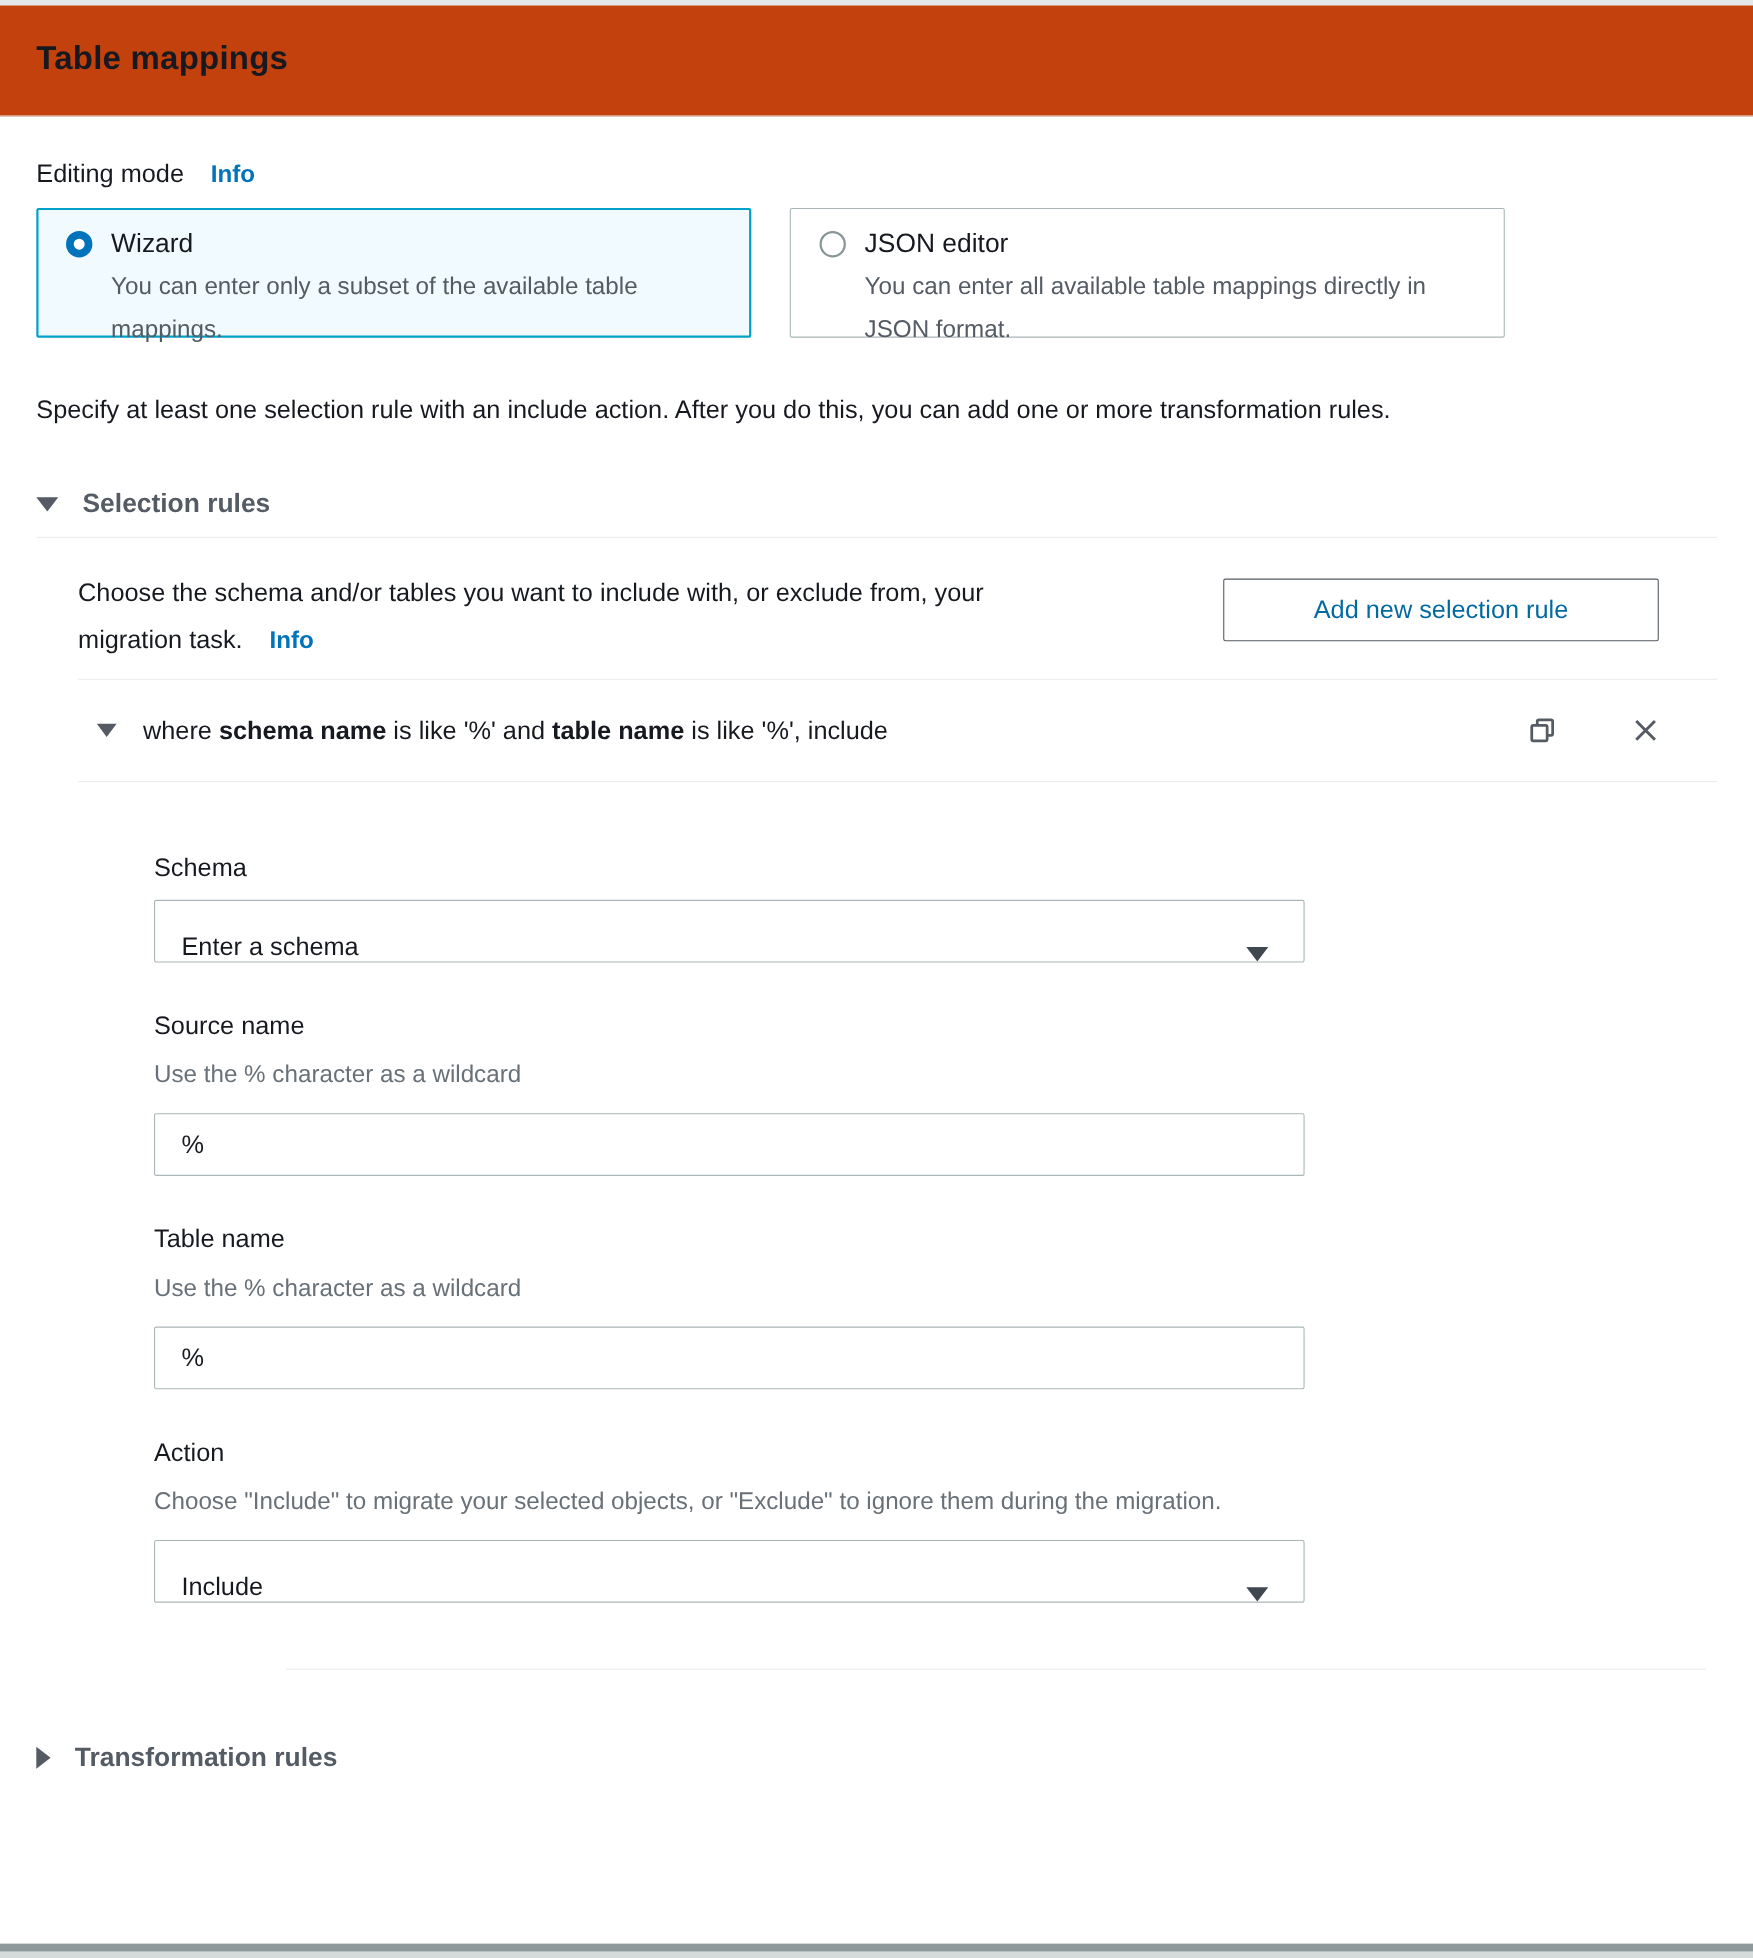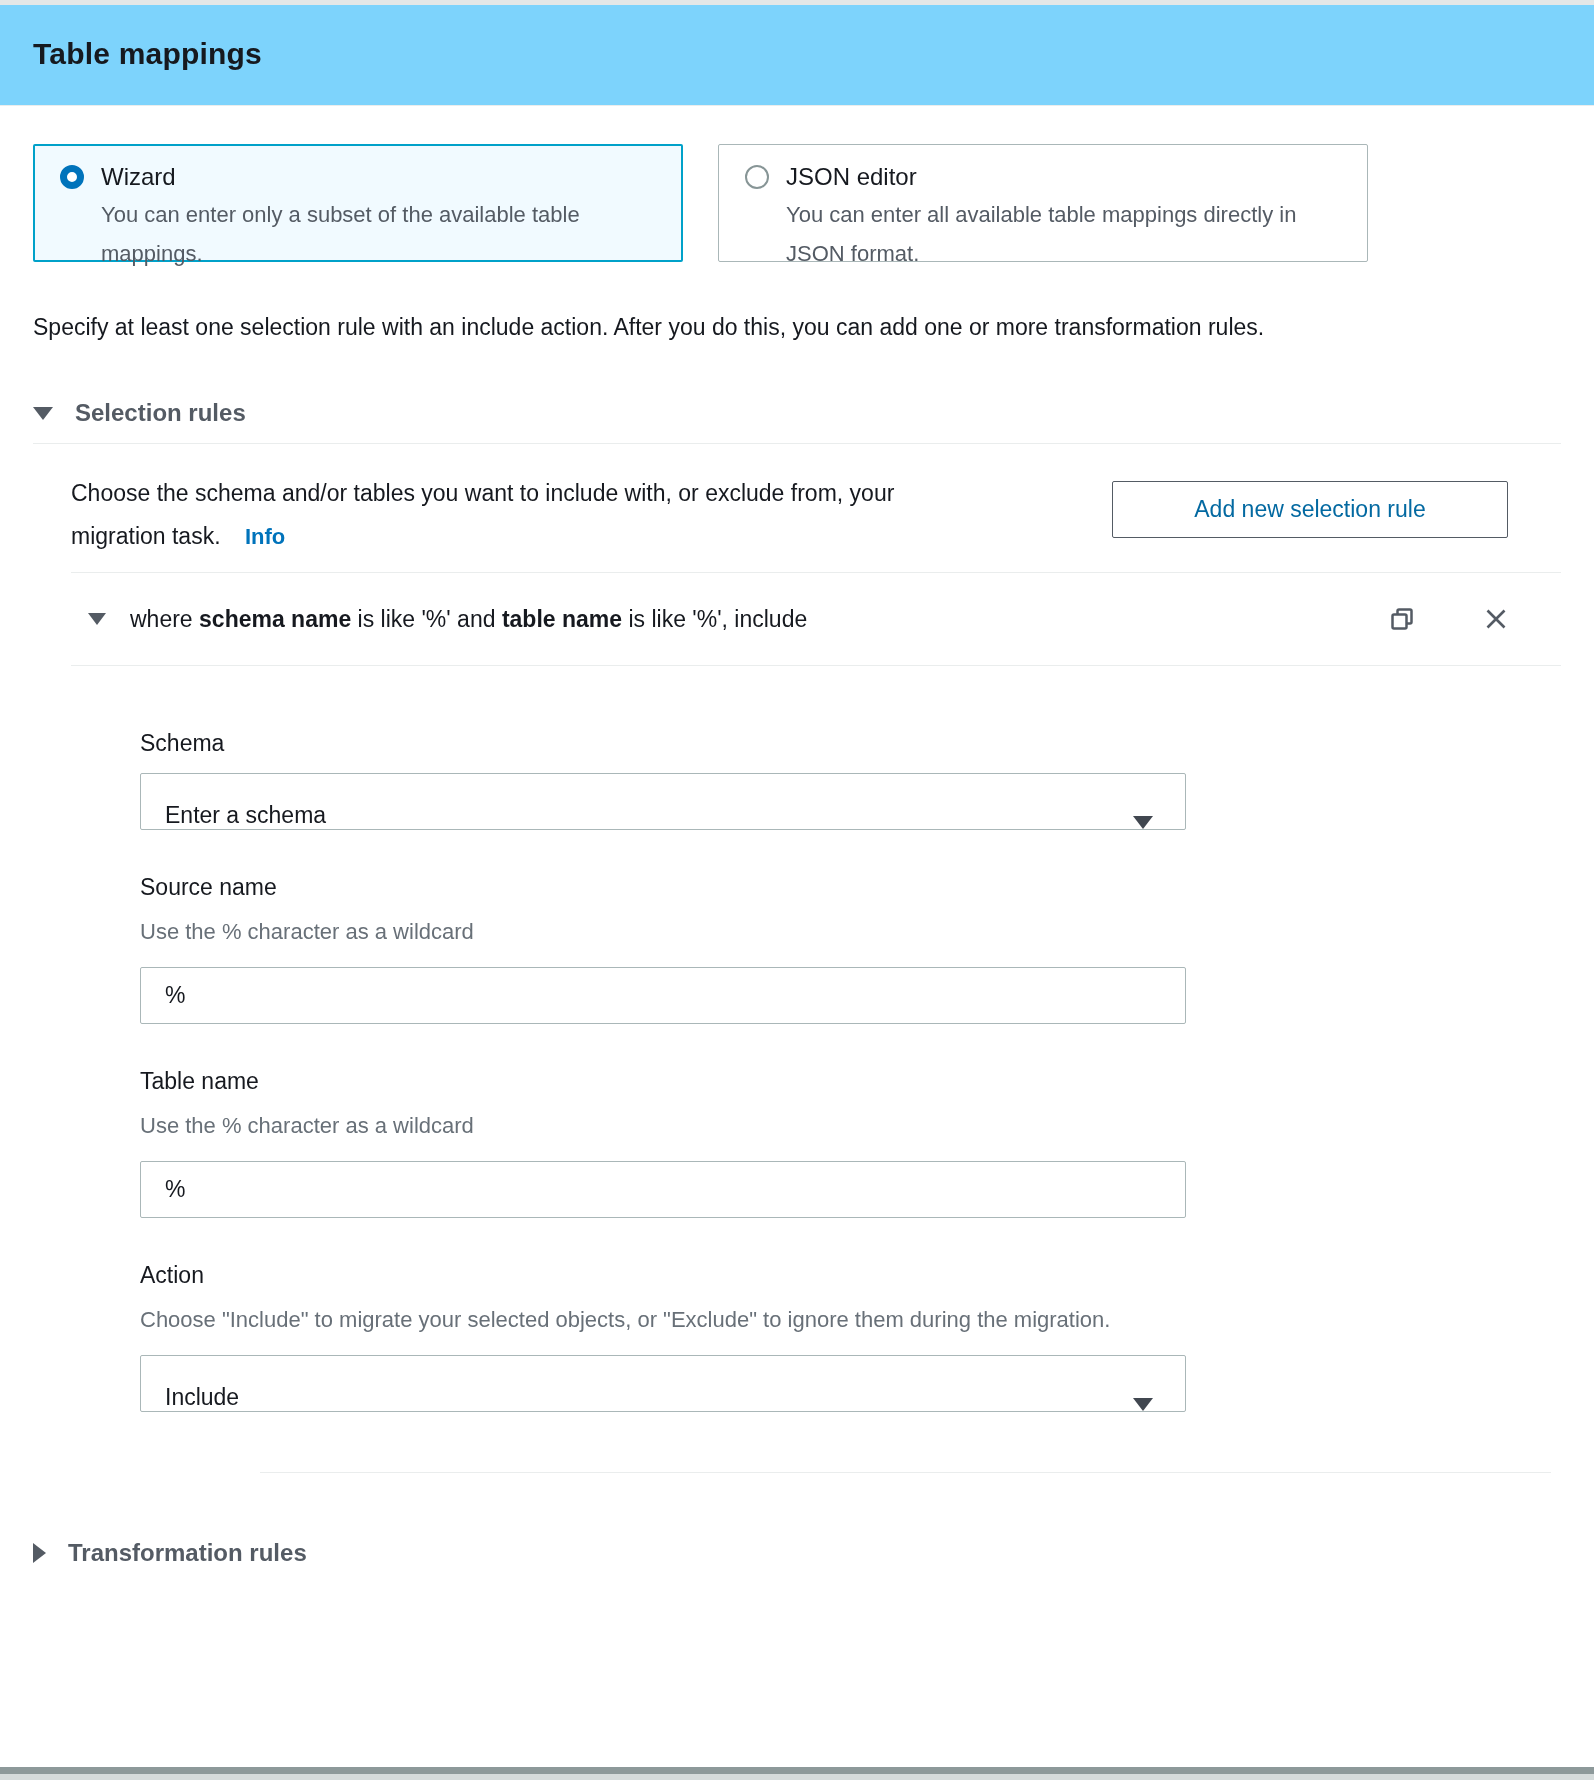--- a/index.html
+++ b/index.html
@@ -7,21 +7,21 @@
   body {
     position: relative;
     height: 1780px;
     overflow: hidden;
     background: #ffffff;
     font-family: "Liberation Sans", "DejaVu Sans", sans-serif;
     color: #16191f;
   }
   .top-strip { height: 5px; background: #e4e7e7; }
   .page-header {
-    background: #7dd3fc;
+    background: #c2410c;
     border-bottom: 1px solid #eaeded;
     padding: 32px 33px 34px 33px;
   }
   .page-title { font-size: 30px; font-weight: 700; color: #16191f; letter-spacing: 0.2px; }
 
   .content { padding: 38px 33px 0 33px; }
 
   .field-label-row { font-size: 23px; color: #16191f; margin-bottom: 18px; }
   .info-link {
     color: #0073bb; font-weight: 700; font-size: 22px;
@@ -131,20 +131,24 @@
 <body>
 
 <div class="top-strip"></div>
 
 <header class="page-header">
   <h1 class="page-title">Table mappings</h1>
 </header>
 
 <main class="content">
 
+  <div class="field-label-row">
+    <span>Editing mode</span>
+    <a class="info-link">Info</a>
+  </div>
 
   <div class="cards">
     <div class="card selected">
       <span class="radio on"></span>
       <div>
         <div class="card-title">Wizard</div>
         <div class="card-desc">You can enter only a subset of the available table mappings.</div>
       </div>
     </div>
     <div class="card">

